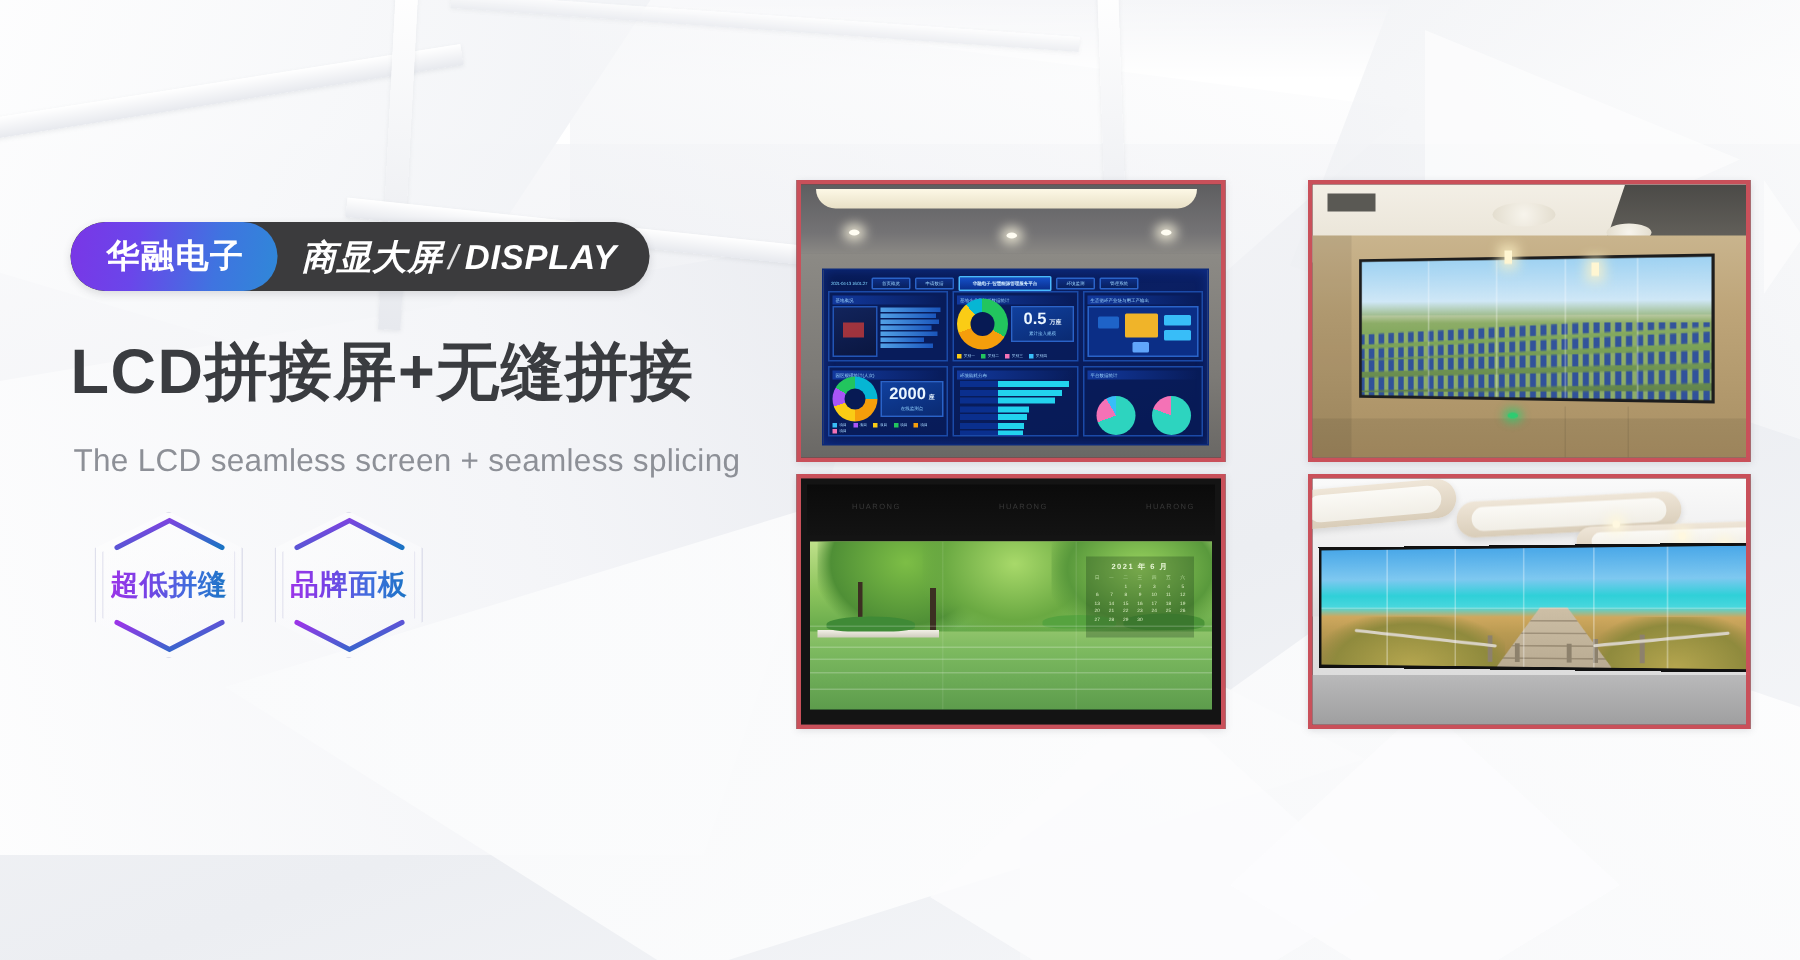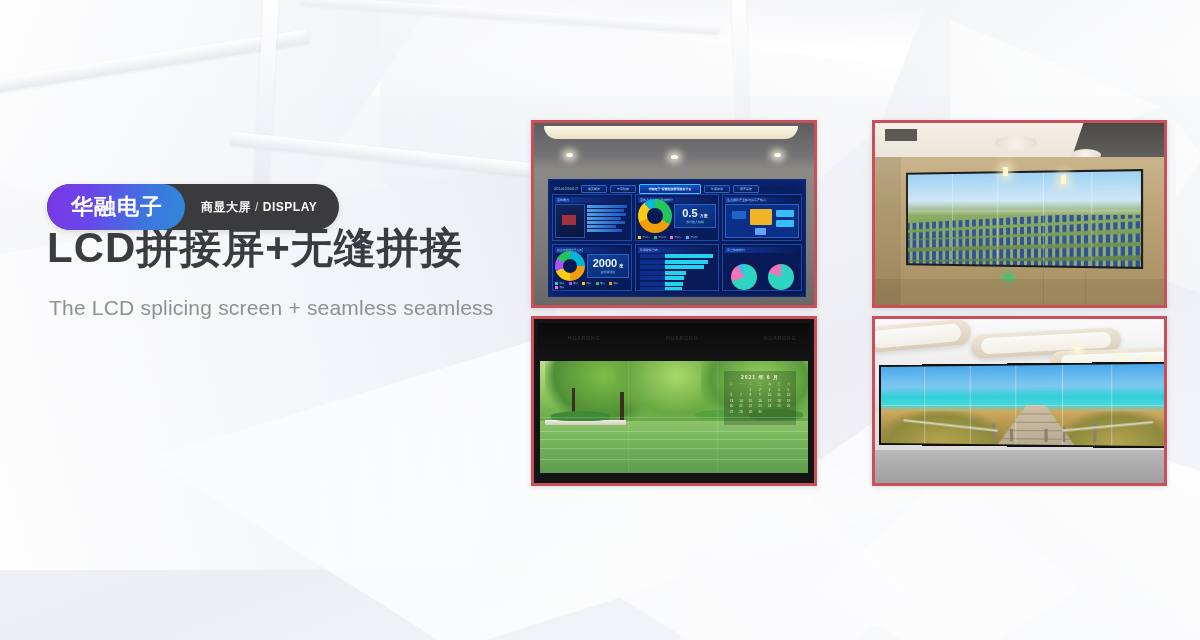--- a/index.html
+++ b/index.html
@@ -54,41 +54,42 @@
   .beam-v1 { top:-10px; left:258px; width:15px; height:230px; transform:rotate(3deg); }
   .beam-v2 { top:-10px; left:735px; width:14px; height:210px; transform:rotate(-2deg); }
   .beam-h3 { top:10px; left:300px; width:420px; height:10px; transform:rotate(4deg); opacity:.7;}
   .beam-bottom { bottom:0; left:0; width:1200px; height:96px;
      background:linear-gradient(180deg,rgba(255,255,255,0) 0%,#ffffff 55%,#ffffff 100%); }
 
   
   .left-col { position:absolute; left:47px; top:0; width:480px; height:640px; }
 
   
-  .badge-row { position:absolute; top:148px; left:0; display:flex; align-items:center; height:46px;margin-top:36px; }
+  .badge-row { position:absolute; top:148px; left:0; display:flex; align-items:center; height:46px; }
   .badge-wrap {
     position:relative; display:flex; align-items:stretch;
     height:46px; border-radius:23px; overflow:hidden;
     background:#3b3b3d;
     box-shadow:0 2px 6px rgba(60,60,70,.16);
   }
   .badge-brand {
     display:flex; align-items:center; justify-content:center;
     padding:0 22px 0 24px;
     background:linear-gradient(100deg,#7a36e6 0%,#6a46ea 32%,#3f74e0 70%,#2f88d8 100%);
     border-radius:23px;
     color:#fff; font-size:22px; font-weight:bold; letter-spacing:1px;
     position:relative; z-index:2;
     margin-right:-14px;
   }
   .badge-sub {
     display:flex; align-items:center;
     padding:0 22px 0 30px;
-    color:#fff; font-size:12px; font-weight:bold; letter-spacing:.5px;
+    color:#fff; font-size:23px; font-weight:bold; letter-spacing:.5px;
     white-space:nowrap;
+    font-style:italic;
   }
   .badge-sub .slash { margin:0 4px; font-weight:normal; opacity:.85; }
 
   
   .headline {
     position:absolute; top:226px; left:0;
     font-size:42px; font-weight:bold; color:#3a3c40;
     letter-spacing:1px; white-space:nowrap; line-height:1.05;
   }
   .subhead {
@@ -314,25 +315,53 @@
         <div class="badge-brand">华融电子</div>
         <div class="badge-sub">
           <span>商显大屏</span>
           <span class="slash">/</span>
           <span>DISPLAY</span>
         </div>
       </div>
     </div>
 
     <div class="headline">LCD拼接屏+无缝拼接</div>
-    <div class="subhead">The LCD splicing screen + seamless seamless</div>
+    <div class="subhead">The LCD seamless screen + seamless splicing</div>
 
     <div class="features">
 
-
+      <div class="hexcell">
+        <div class="hex-outline"></div>
+        <div class="hex-outline2"></div>
+        <svg class="chev chev-top" viewBox="0 0 74 22">
+          <defs>
+              <linearGradient id="g1" x1="0" y1="0" x2="1" y2="1">
+            <stop offset="0" stop-color="#9b35e8"></stop>
+                <stop offset="1" stop-color="#1b74c4"></stop>
+              </linearGradient>
+            </defs>
+          <path d="M2 20 L37 2 L72 20" fill="none" stroke="url(#g1)" stroke-width="3.4" stroke-linecap="round"></path>
+        </svg>
+        <svg class="chev chev-bot" viewBox="0 0 74 22">
+          <path d="M2 2 L37 20 L72 2" fill="none" stroke="url(#g1)" stroke-width="3.4" stroke-linecap="round"></path>
+        </svg>
+        <span class="hex-label">超低拼缝</span>
+      </div>
+
+      <div class="hexcell">
+        <div class="hex-outline"></div>
+        <div class="hex-outline2"></div>
+        <svg class="chev chev-top" viewBox="0 0 74 22">
+          <path d="M2 20 L37 2 L72 20" fill="none" stroke="url(#g1)" stroke-width="3.4" stroke-linecap="round"></path>
+        </svg>
+        <svg class="chev chev-bot" viewBox="0 0 74 22">
+          <path d="M2 2 L37 20 L72 2" fill="none" stroke="url(#g1)" stroke-width="3.4" stroke-linecap="round"></path>
+        </svg>
+        <span class="hex-label">品牌面板</span>
+      </div>
 
 
 
     </div>
   </div>
 
   <div class="photos">
 
     <div class="photo p-tl" style="--frame: #c9505a;">
       <div class="ph-inner">

